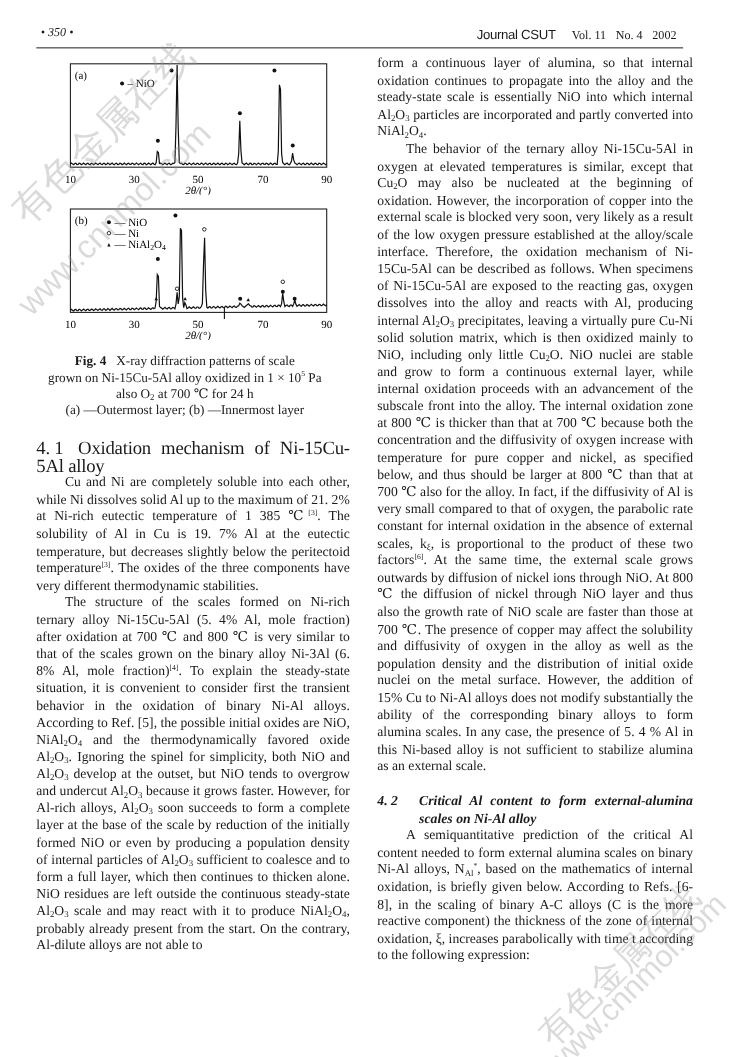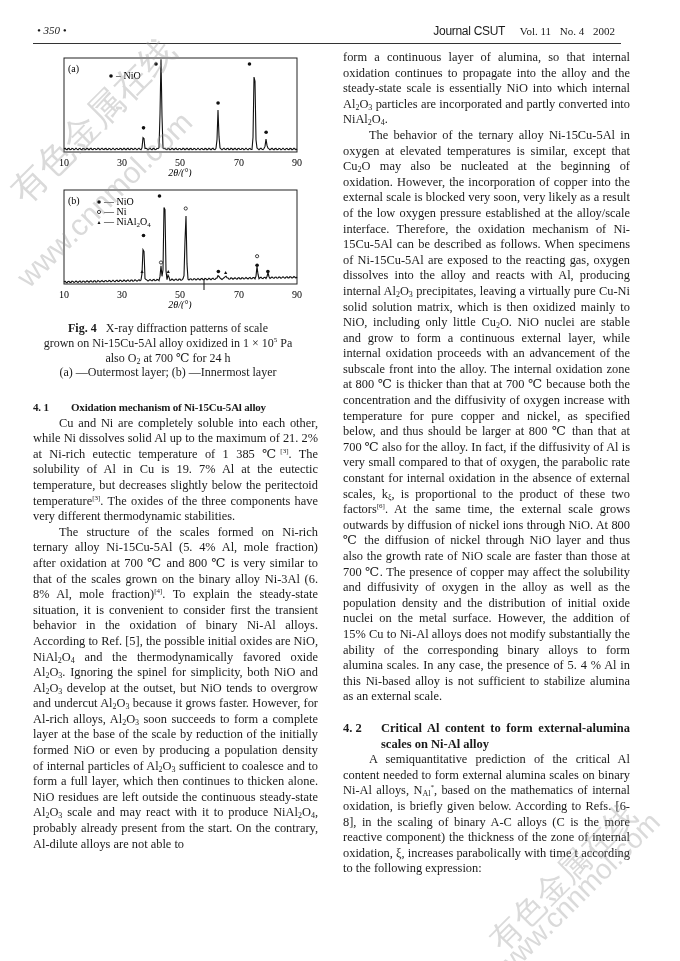--- a/index.html
+++ b/index.html
@@ -9,23 +9,23 @@
   .page-num { position: absolute; left: 4px; top: 24px; font-size: 11px; font-style: italic; }
   .journal { position: absolute; right: 6px; top: 24px; font-size: 11px; }
   .journal .jname { font-family: Liberation Sans, sans-serif; font-size: 12px; margin-right: 6px; letter-spacing: -0.3px; }
   .journal span.meta { margin-left: 6px; }
   .col { position: absolute; font-size: 12.4px; line-height: 15.6px; text-align: justify; }
   .col-left { left: 33px; top: 400px; width: 285px; }
   .col-right { left: 343px; top: 50px; width: 287px; }
   .col p { margin: 0; text-indent: 26px; }
   .col p.noindent { text-indent: 0; }
   .h1 { font-weight: bold; font-size: 12.5px; margin: 16px 0 10px 0; letter-spacing: -0.3px; }
-  .h2 { font-weight: bold; font-size: 11px; margin: 0 0 0 0; letter-spacing: -0.2px; }
+  .h2 { font-weight: normal; font-size: 17px; margin: 0 0 0 0; letter-spacing: -0.2px; }
   .h2 .num { display: inline-block; width: 38px; }
-  .h2b { font-weight: bold; font-size: 12.5px; margin: 16px 0 0 0; display: flex; }
+  .h2b { font-weight: bold; font-size: 12.5px; margin: 16px 0 0 0; display: flex; font-style: italic; }
   .h2b .num { width: 38px; flex: none; }
   sub { font-size: 8px; vertical-align: -2px; line-height: 0; }
   sup { font-size: 7px; vertical-align: 5px; line-height: 0; }
   .chart { position: absolute; }
   .chart svg { display: block; }
   .caption { position: absolute; left: 33px; top: 321px; width: 270px; text-align: center; font-size: 12px; line-height: 15px; }
   .caption .fig { font-weight: bold; }
   .caption .sub { font-size: 12px; line-height: 12px; }
   .watermark { position: absolute; color: rgba(150,150,150,0.35); font-family: "Liberation Sans", sans-serif; pointer-events: none; }
 </style>

